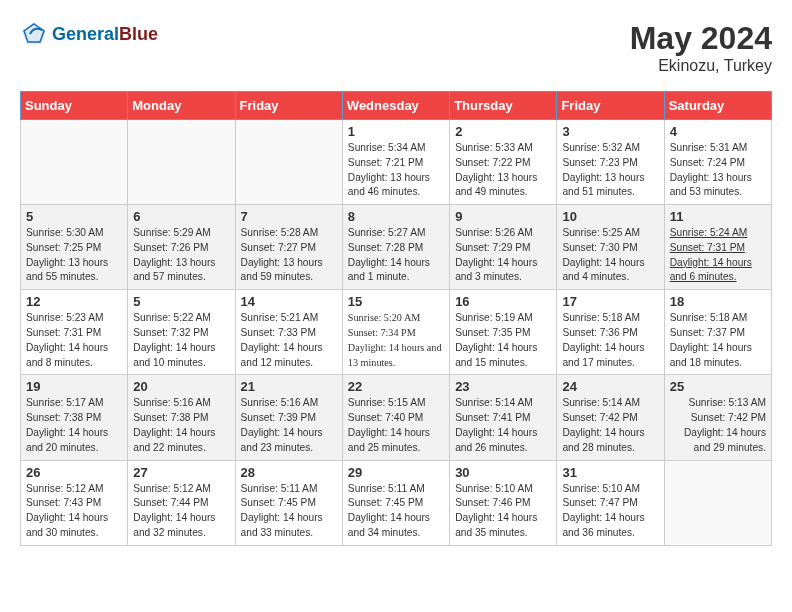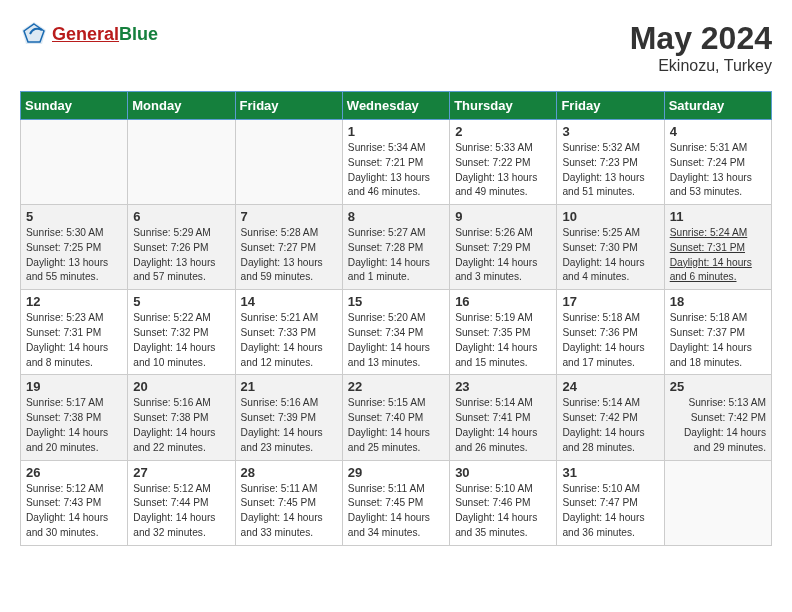--- a/index.html
+++ b/index.html
@@ -36,21 +36,21 @@
     .location {
       font-size: 16px;
       color: #333;
     }
     .calendar {
       width: 100%;
       border-collapse: collapse;
       border: 1px solid #ccc;
     }
     .calendar th {
-      background-color: #15803d;
+      background-color: #ef4444;
       color: #fff;
       font-size: 13px;
       font-weight: bold;
       padding: 6px 4px;
       text-align: left;
       border: 1px solid #5a9cd1;
     }
     .calendar td {
       vertical-align: top;
       border: 1px solid #ccc;
@@ -83,21 +83,21 @@
 <body>
 
 <div class="header">
   <div class="logo">
     <svg class="logo-icon" viewBox="0 0 28 28" xmlns="http://www.w3.org/2000/svg">
       <polygon points="14,2 26,10 22,24 6,24 2,10" fill="#1a6ab1" opacity="0.15"></polygon>
       <polygon points="14,4 24,11 20,22 8,22 4,11" fill="none" stroke="#1a6ab1" stroke-width="1.5"></polygon>
       <path d="M10 14 Q14 6 22 10" fill="none" stroke="#1a6ab1" stroke-width="2"></path>
     </svg>
     <div>
-      <span style="font-size:18px;font-weight:bold;color:#b91c1c;text-decoration:underline;">General</span><span style="font-size:18px;font-weight:bold;color:#15803d;">Blue</span>
+      <span style="font-size:18px;font-weight:bold;color:#0369a1;">General</span><span style="font-size:18px;font-weight:bold;color:#7f1d1d;">Blue</span>
     </div>
   </div>
   <div class="title-block">
     <div class="month-year">May 2024</div>
     <div class="location">Ekinozu, Turkey</div>
   </div>
 </div>
 
 <table class="calendar">
   <thead>
@@ -199,21 +199,21 @@
 Daylight: 14 hours and 10 minutes.</div>
         </td>
         <td>
           <span class="day-number">14</span>
           <div class="day-info" style="white-space: pre-line;">Sunrise: 5:21 AM
 Sunset: 7:33 PM
 Daylight: 14 hours and 12 minutes.</div>
         </td>
         <td>
           <span class="day-number">15</span>
-          <div class="day-info" style="white-space: pre-line;">Sunrise: 5:20 AM
+          <div class="day-info" style="white-space: pre-line; font-family: Liberation Serif, serif;">Sunrise: 5:20 AM
 Sunset: 7:34 PM
 Daylight: 14 hours and 13 minutes.</div>
         </td>
         <td>
           <span class="day-number">16</span>
           <div class="day-info" style="white-space: pre-line;">Sunrise: 5:19 AM
 Sunset: 7:35 PM
 Daylight: 14 hours and 15 minutes.</div>
         </td>
         <td>

